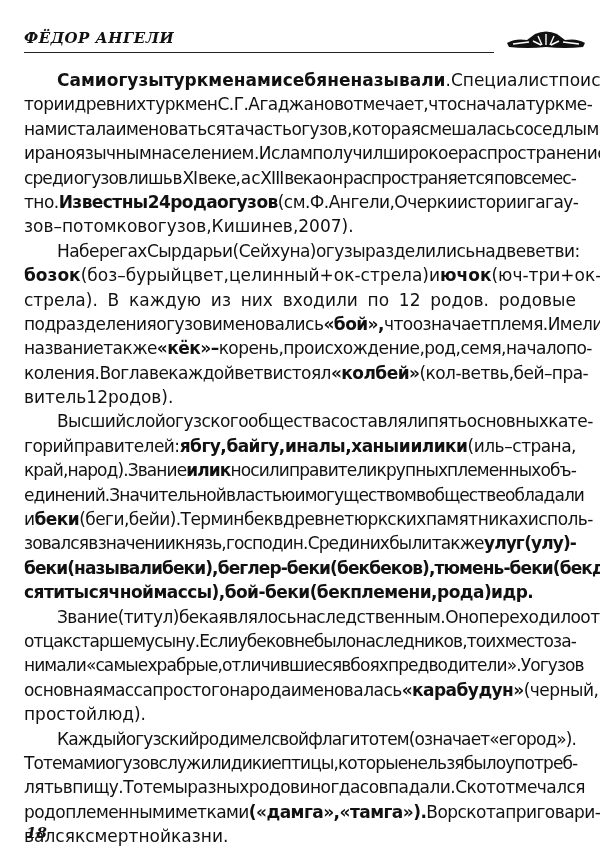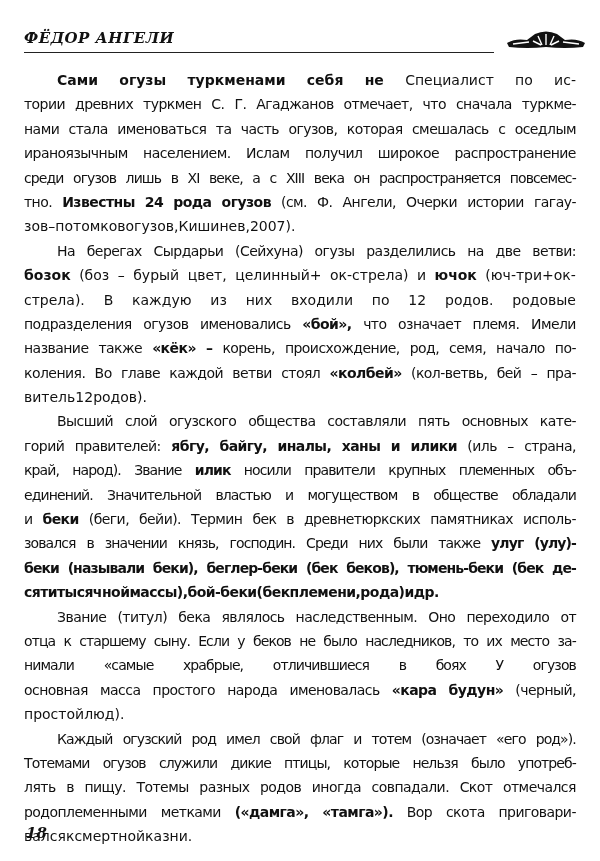--- a/index.html
+++ b/index.html
@@ -1,20 +1,20 @@
 <!DOCTYPE html>
 <html><head>
 <meta charset="utf-8">
 <style>
   html, body { margin: 0; padding: 0; background: #ffffff; }
   body { width: 600px; height: 861px; position: relative; overflow: hidden; color: #111; }
   .header { position: absolute; left: 24px; top: 28px; width: 470px; height: 24px; border-bottom: 1.5px solid #222; }
   .header-title { font-family: "DejaVu Serif", serif; font-weight: bold; font-style: italic; font-size: 15px; letter-spacing: 0.5px; color: #111; position: absolute; left: 0; top: 0; line-height: 20px; }
   .ornament { position: absolute; left: 505px; top: 30px; width: 82px; height: 20px; }
-  .text { position: absolute; left: 24px; top: 68px; width: 552px; font-family: "DejaVu Sans", sans-serif; font-size: 14px; line-height: 24.4px; color: #111; }
+  .text { position: absolute; left: 24px; top: 68px; width: 552px; font-family: "DejaVu Sans", sans-serif; font-size: 17px; line-height: 24.4px; color: #111; }
   .line { white-space: nowrap; display: flex; justify-content: space-between; height: 24.4px; }
   .line.last { justify-content: flex-start; }
   .line.indent { padding-left: 33px; }
   .line span { white-space: pre; }
   .b { font-weight: bold; }
   .line.tight { letter-spacing: -0.55px; align-items: flex-end; }
   .line.tighter { letter-spacing: -0.9px; }
   .page-number { position: absolute; left: 26px; top: 824px; font-family: "DejaVu Serif", serif; font-style: italic; font-weight: bold; font-size: 15px; color: #111; }
 </style>
 </head>
@@ -29,20 +29,21 @@
   <path d="M8 14 L24 12 M58 12 L74 14 M33 6 L37 15 M41 4 L41 15 M49 6 L45 15 M28 11 L36 15 M54 11 L46 15" stroke="#fff" stroke-width="1.4" fill="none"></path>
 </svg>
 
 <div class="text" id="text">
     <div class="line indent">
       <span><span class="b">Сами</span></span>
       <span><span class="b">огузы</span></span>
       <span><span class="b">туркменами</span></span>
       <span><span class="b">себя</span></span>
       <span><span class="b">не</span></span>
+      <span><span class="b">называли</span>.</span>
       <span>Специалист</span>
       <span>по</span>
       <span>ис-</span>
     </div>
     <div class="line tight">
       <span>тории</span>
       <span>древних</span>
       <span>туркмен</span>
       <span>С.</span>
       <span>Г.</span>
@@ -299,20 +300,21 @@
       <span>место</span>
       <span>за-</span>
     </div>
     <div class="line tighter">
       <span>нимали</span>
       <span>«самые</span>
       <span>храбрые,</span>
       <span>отличившиеся</span>
       <span>в</span>
       <span>боях</span>
+      <span>предводители».</span>
       <span>У</span>
       <span>огузов</span>
     </div>
     <div class="line tight">
       <span>основная</span>
       <span>масса</span>
       <span>простого</span>
       <span>народа</span>
       <span>именовалась</span>
       <span><span class="b">«кара</span></span>

